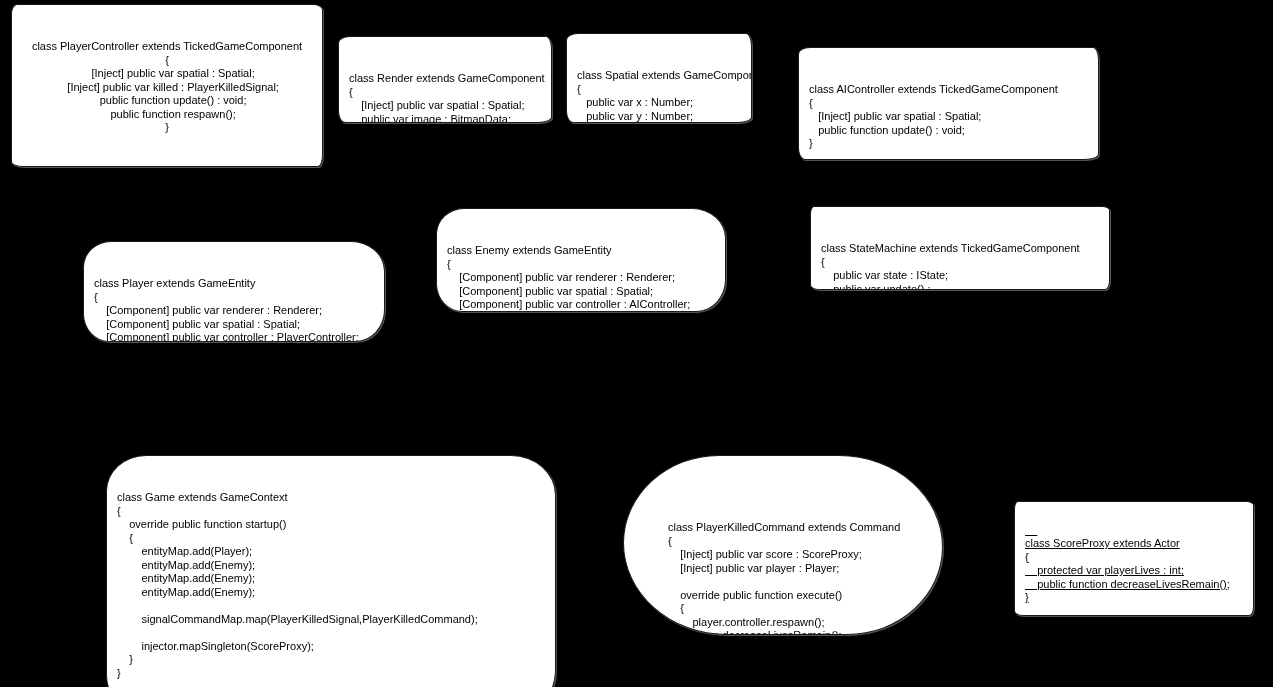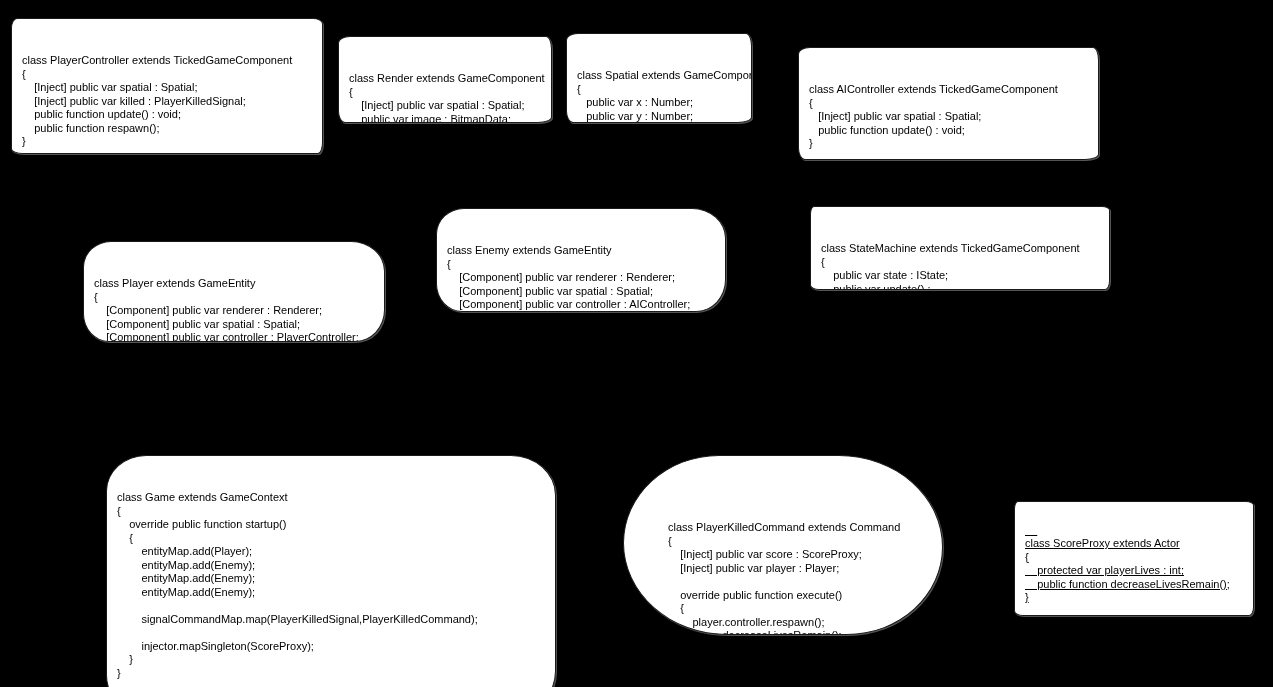--- a/index.html
+++ b/index.html
@@ -34,21 +34,21 @@
   .sk4 { border-radius: 40px 45px 42px 38px / 36px 40px 44px 40px; box-shadow: 1px 1px 0 #555; }
   .sk5 { border-radius: 120px 130px 120px 130px / 110px 115px 110px 115px; box-shadow: 1px 1px 0 #555; }
   .sk6 { border-radius: 4px 8px 5px 9px / 8px 4px 9px 5px; box-shadow: 1px 1px 0 #555; }
   .note .code { display: block; }
 </style>
 </head>
 <body>
 
 <div id="canvas">
 
-  <div class="note sk1" style="left:11px; top:18px; width:312px; height:136px;">
+  <div class="note sk1" style="left:11px; top:4px; width:312px; height:163px;text-align:center;">
     <span class="code">class PlayerController extends TickedGameComponent
 {
     [Inject] public var spatial : Spatial;
     [Inject] public var killed : PlayerKilledSignal;
     public function update() : void;
     public function respawn();
 }</span>
   </div>
 
   <div class="note sk2" style="left:338px; top:36px; width:214px; height:87px;">

